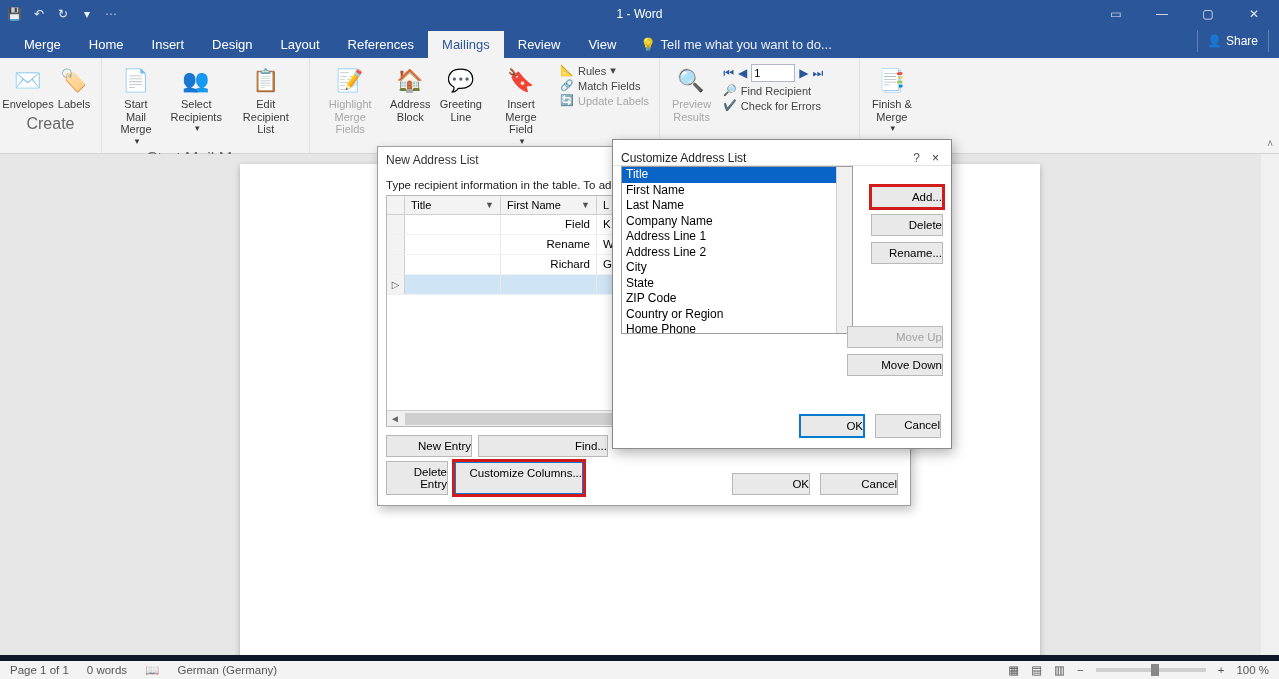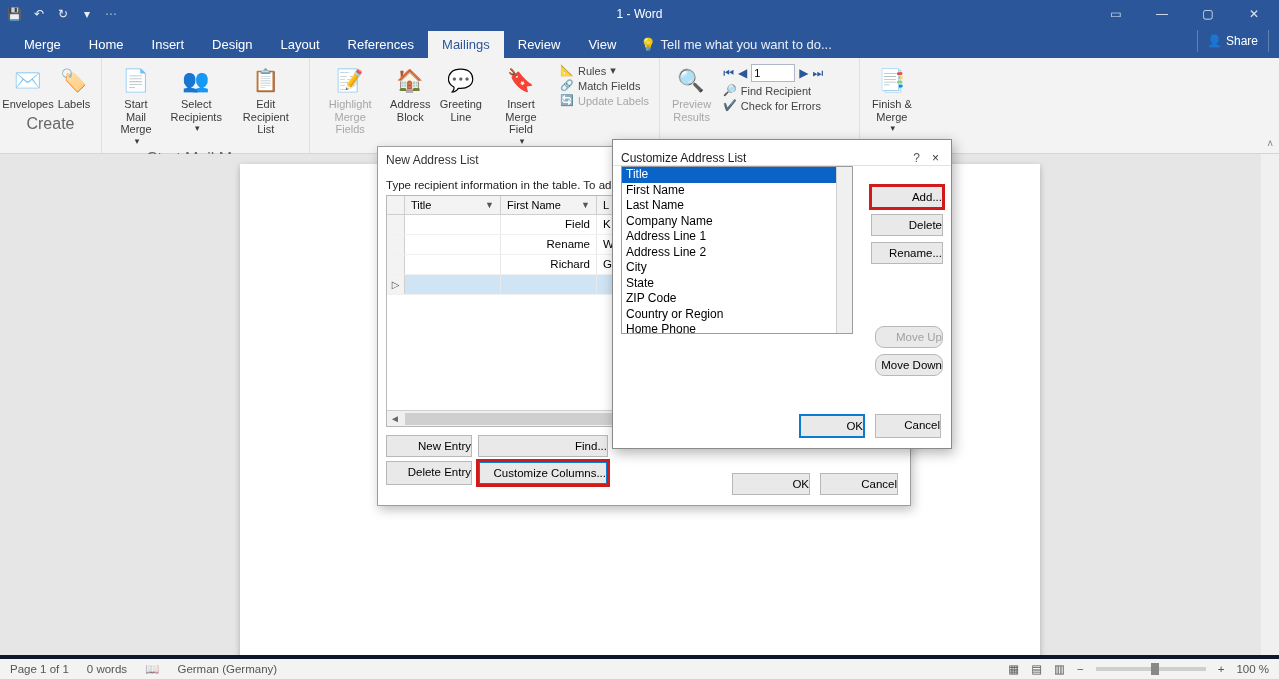--- a/index.html
+++ b/index.html
@@ -36,21 +36,21 @@
   .nav-cluster{display:flex;align-items:center;gap:4px;font-size:12px;color:#2b579a;}
   .nav-cluster input{width:44px;height:18px;font-size:11px;border:1px solid #aeb8c8;}
   .collapse{position:absolute;right:6px;bottom:4px;font-size:10px;color:#777;}
 
   
   .canvas-wrap { position:absolute; top:154px; bottom:24px; left:0; right:0; background:#e6e6e6; overflow:hidden;}
   .vscroll{position:absolute;right:0;top:0;bottom:0;width:18px;background:#f0f0f0;}
   .page { position:absolute; left:240px; top:10px; width:800px; height:540px; background:#fff; box-shadow:0 2px 6px rgba(0,0,0,.25);}
 
   
-  .status { position:absolute; bottom:0; left:0; right:0; height:24px; background:#f3f3f3; border-top:4px solid #0f172a; display:flex; align-items:center; font-size:11.5px; color:#555; padding:0 10px; gap:18px;}
+  .status { position:absolute; bottom:0; left:0; right:0; height:24px; background:#f3f3f3; border-top:6px solid #0f172a; display:flex; align-items:center; font-size:11.5px; color:#555; padding:0 10px; gap:18px;}
   .status .right{margin-left:auto;display:flex;align-items:center;gap:12px;}
   .zoom-track{width:110px;height:4px;background:#cfcfcf;position:relative;}
   .zoom-track .thumb{position:absolute;top:-4px;left:50%;width:8px;height:12px;background:#888;}
 
   
   .modal1 { position:absolute; left:377px; top:146px; width:534px; height:360px; background:#fff; border:1px solid #9e9e9e; box-shadow:2px 4px 10px rgba(0,0,0,.25);}
   .modal1 .titleb{height:26px;display:flex;align-items:center;padding:0 8px;font-size:12px;color:#333;}
   .modal1 .titleb .x{margin-left:auto;font-size:14px;opacity:.4;}
   .modal1 .instr{font-size:11.5px;color:#222;padding:6px 8px 4px 8px;}
   .grid{border:1px solid #b7b7b7;margin:0 8px;height:232px;position:relative;background:#fff;}
@@ -78,21 +78,21 @@
   .modal2 .xbtn{padding:0 4px;color:#333;}
   .fn-label{font-size:11px;padding:6px 8px 2px 8px;text-decoration:underline;text-decoration-color:#888;text-underline-offset:2px;}
   .listbox{border:1px solid #9d9d9d;margin:0 8px;height:168px;overflow:hidden;position:relative;font-size:12px;display:flex;}
   .listitems{flex:1;}
   .listitems div{padding:0 4px;line-height:15.5px;}
   .listitems div.sel{background:#0a63c7;color:#fff;}
   .listscroll{width:16px;background:#f0f0f0;border-left:1px solid #cfcfcf;}
   .side-btns{position:absolute;top:46px;right:8px;display:flex;flex-direction:column;gap:6px;}
   .side-btns .dlg-btn{width:72px;}
   .side-btns2{position:absolute;top:186px;right:8px;display:flex;flex-direction:column;gap:6px;}
-  .side-btns2 .dlg-btn{width:68px;border-radius:9px;}
+  .side-btns2 .dlg-btn{width:96px;}
   .dlg-btn.disabled{color:#a2a2a2;}
   .modal2-actions{position:absolute;bottom:10px;right:10px;display:flex;gap:10px;}
   .modal2-actions .dlg-btn{width:66px;}
   .modal2-actions .dlg-btn.primary{border:2px solid #0a7bd1;}
   .tri-down::after{content:"▾";font-size:9px;margin-left:2px;}
 </style>
 </head>
 <body>
 
 <svg class="bg-deco" viewBox="0 0 400 130">
@@ -327,21 +327,21 @@
     <div class="hscroll">
       <div class="arrow">◄</div>
       <div class="thumbh"></div>
     </div>
   </div>
   <div class="modal1-btns">
     <div class="dlg-btn" style="width:86px">New Entry</div>
     <div class="dlg-btn" style="width:130px">Find...</div>
   </div>
   <div class="modal1-btns" style="padding-top:4px">
-    <div class="dlg-btn" style="width:86px">Delete Entry</div>
+    <div class="dlg-btn" style="width:62px">Delete Entry</div>
     <div class="dlg-btn hl-red hl-blue" style="width:130px">Customize Columns...</div>
   </div>
   <div class="modal1-actions">
     <div class="dlg-btn">OK</div>
     <div class="dlg-btn">Cancel</div>
   </div>
 </div>
 
 <div class="modal2">
   <div class="titleb">

